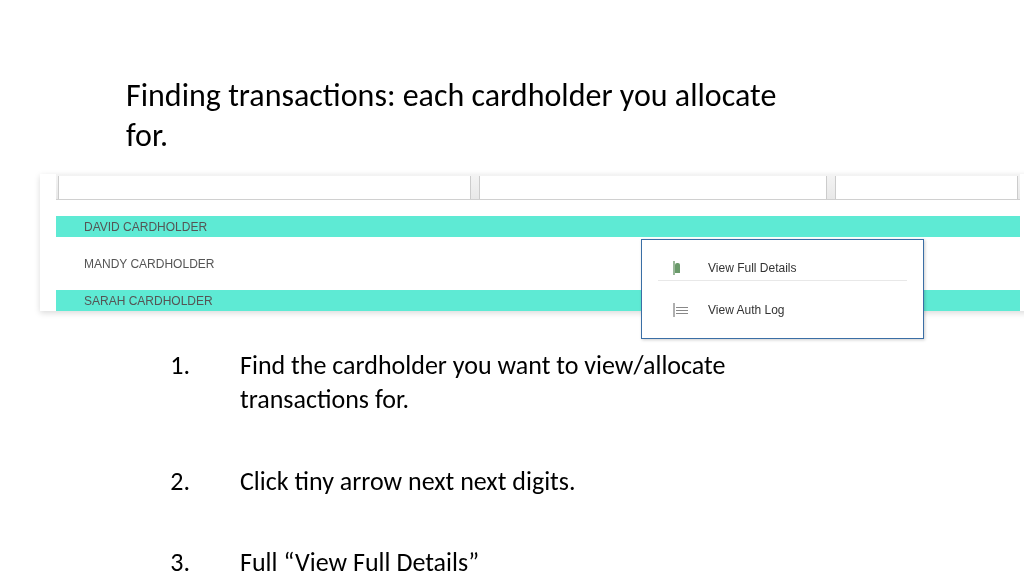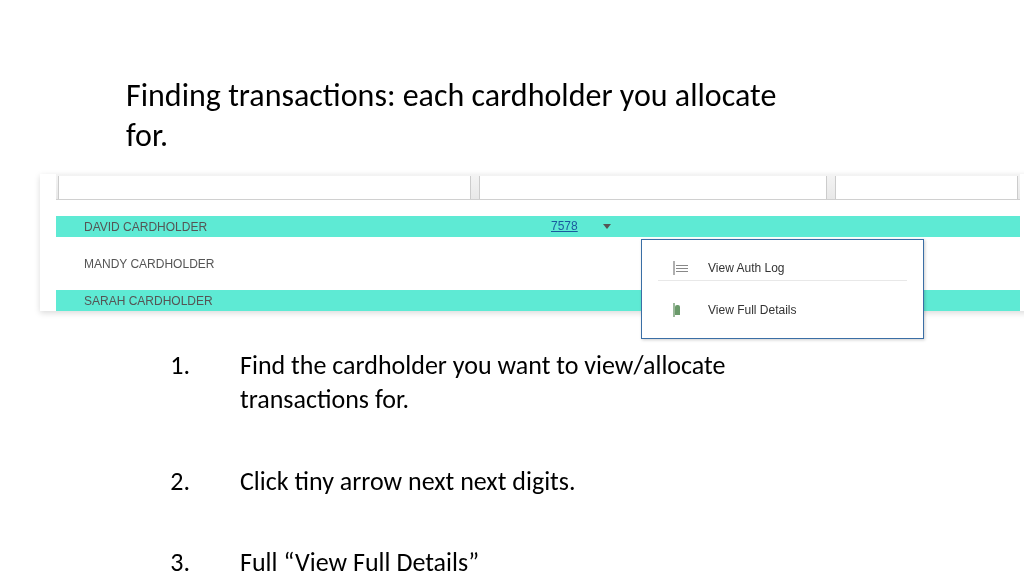--- a/index.html
+++ b/index.html
@@ -170,48 +170,44 @@
 
 <div class="screenshot-wrap">
   <div class="header-row">
     <div class="header-cell col1"></div>
     <div class="header-cell col2"></div>
     <div class="header-cell col3"></div>
   </div>
 
   <div class="data-row alt">
     <div class="cell1">DAVID CARDHOLDER</div>
-    <div class="cell2">
-      <span class="link-num">7578</span>
-      <span class="triangle-icon"></span>
-    </div>
   </div>
   <div class="data-row">
     <div class="cell1">MANDY CARDHOLDER</div>
     <div class="cell2"></div>
   </div>
   <div class="data-row alt">
     <div class="cell1">SARAH CARDHOLDER</div>
     <div class="cell2"></div>
   </div>
 
 
   <div class="popup-menu">
+    <div class="popup-item">
+      <div class="popup-icon">
+          <div class="icon-person-card"></div>
+        </div>
+      <span>View Full Details</span>
+    </div>
     <div class="popup-item">
       <div class="popup-icon">
           <div class="icon-log"></div>
         </div>
       <span>View Auth Log</span>
     </div>
-    <div class="popup-item">
-      <div class="popup-icon">
-          <div class="icon-person-card"></div>
-        </div>
-      <span>View Full Details</span>
-    </div>
   </div>
 </div>
 
 <div class="instructions">
   <div class="step">
     <div class="num">1.</div>
     <div class="txt">Find the cardholder you want to view/allocate transactions for.</div>
   </div>
   <div class="step">
     <div class="num">2.</div>

